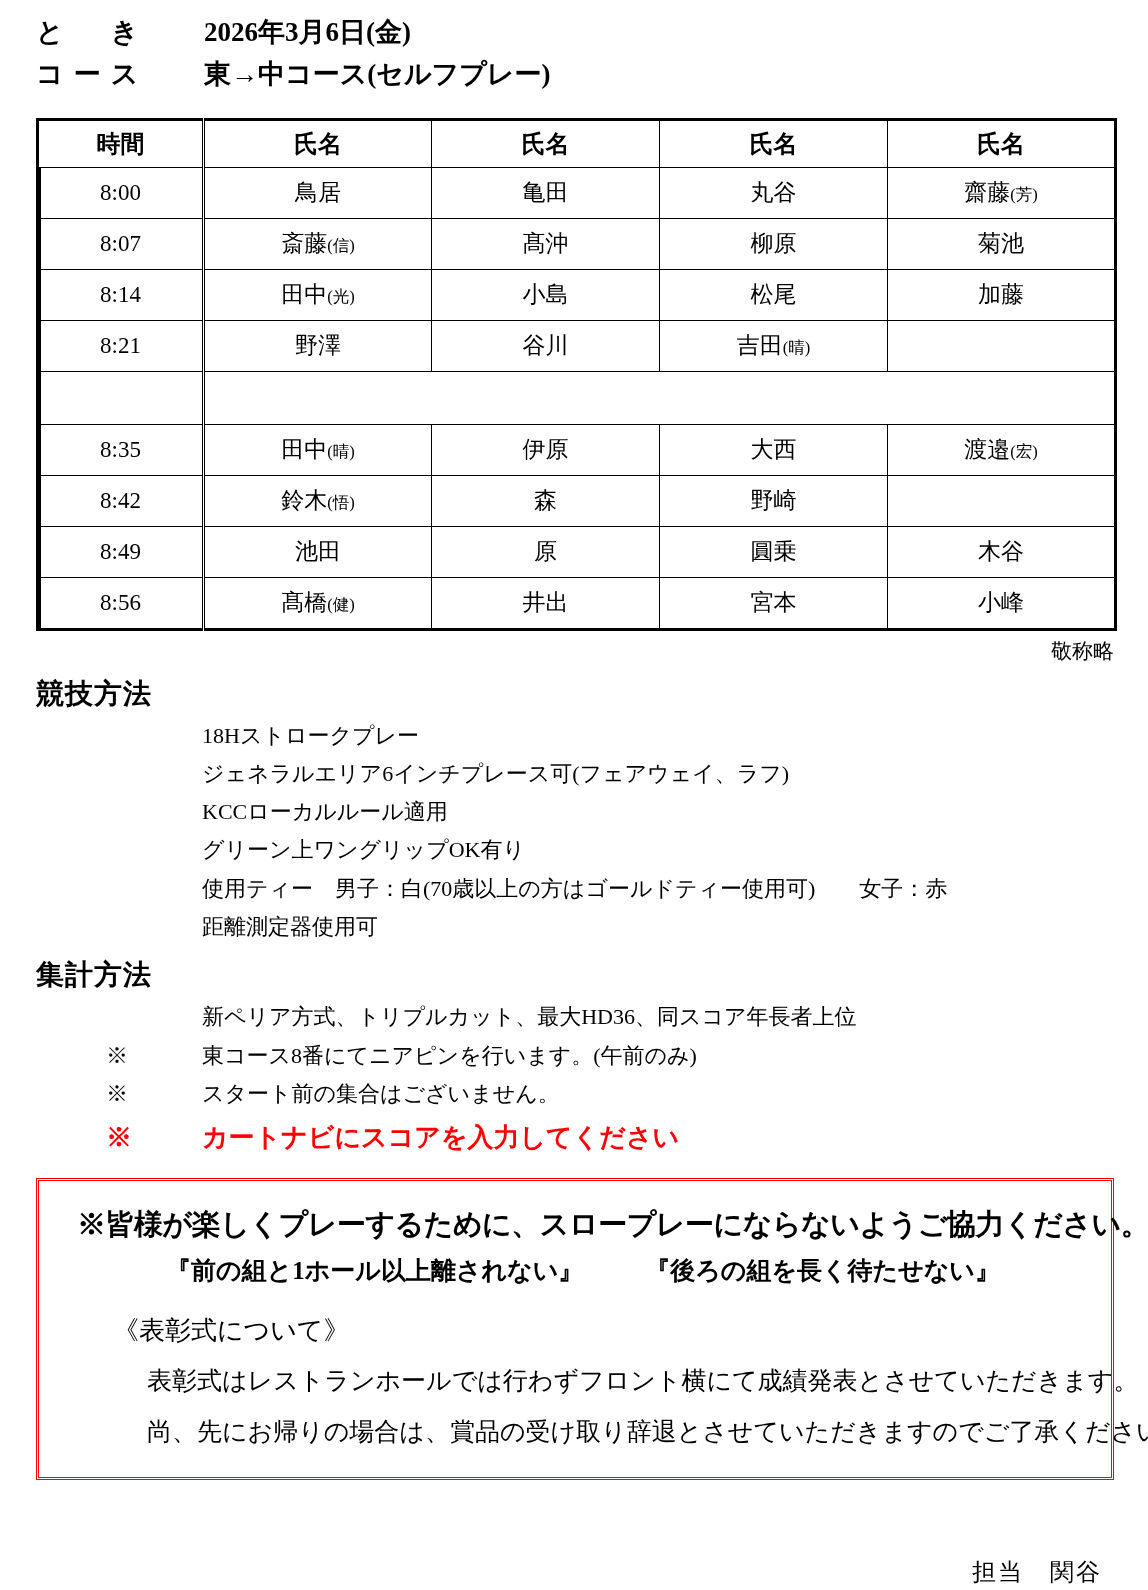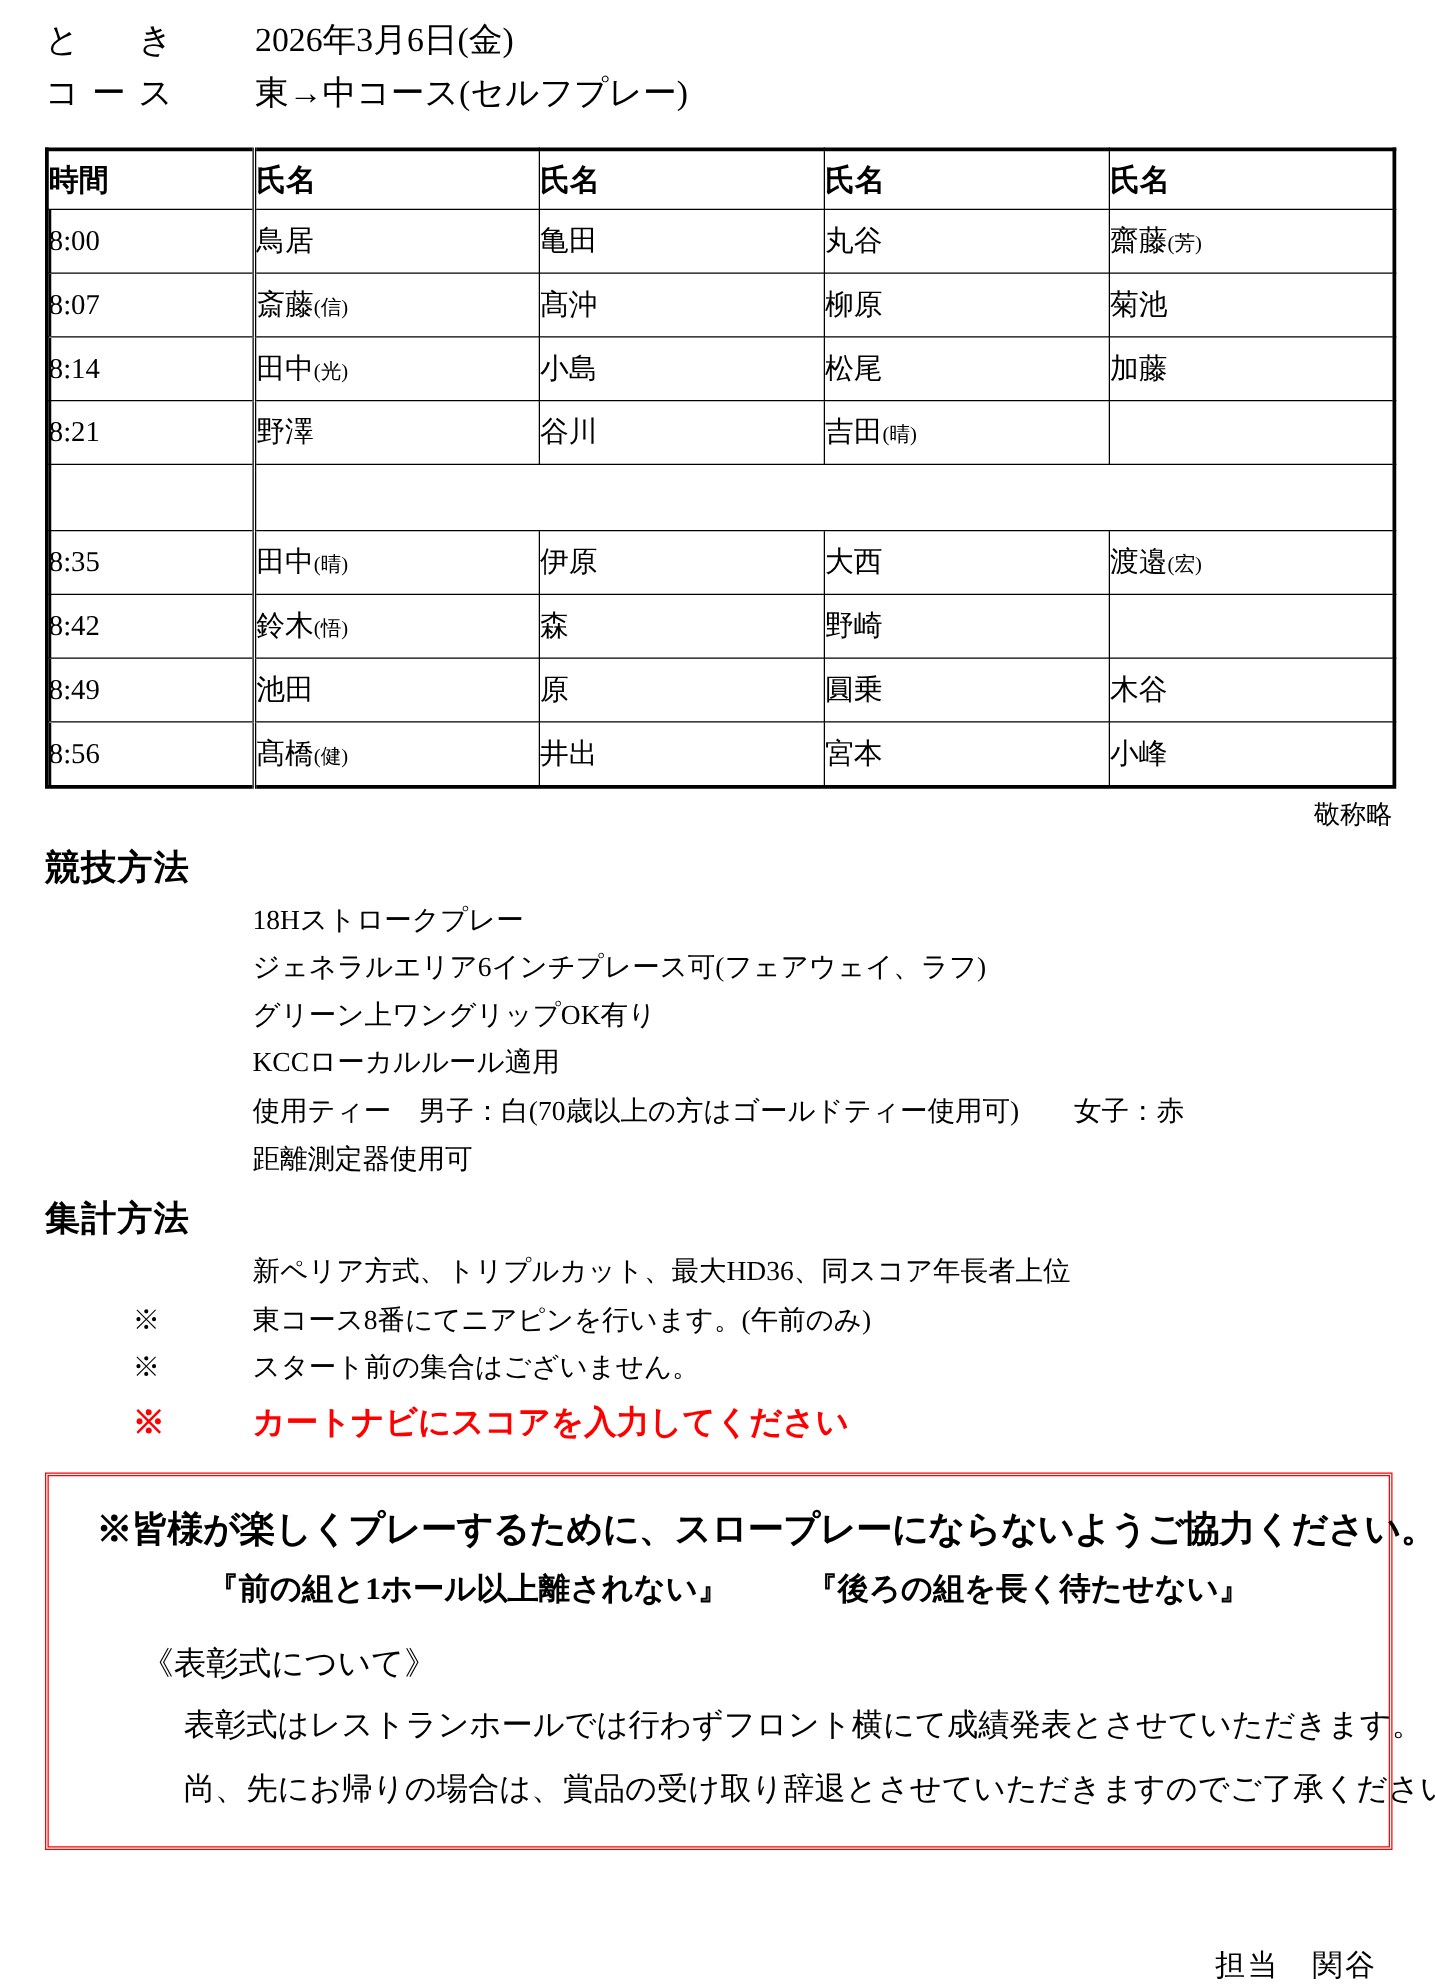--- a/index.html
+++ b/index.html
@@ -27,20 +27,21 @@
   .doc-title {
     font-size: 40px;
     font-weight: bold;
     letter-spacing: -0.5px;
     margin: 18px 0 0 36px;
     line-height: 1.15;
     white-space: nowrap;
   }
   .meta-block {
     margin: 12px 0 0 36px;
+    font-weight: bold;
   }
   .meta-row {
     display: flex;
     align-items: baseline;
     font-size: 27px;
     line-height: 1.55;
     white-space: nowrap;
   }
   .meta-label {
     width: 168px;
@@ -57,21 +58,21 @@
     width: 1078px;
   }
   table.schedule {
     border-collapse: collapse;
     width: 1078px;
     table-layout: fixed;
   }
   table.schedule td,
   table.schedule th {
     border: 1.5px solid #000;
-    text-align: left;
+    text-align: center;
     vertical-align: middle;
     font-weight: normal;
     font-size: 23px;
     height: 50px;
     padding: 0;
     overflow: hidden;
     white-space: nowrap;
     margin-top: 32px;
   }
   table.schedule thead th {
@@ -302,22 +303,22 @@
     </table>
   </div>
 
   <div class="keisho">敬称略</div>
 
   <div class="section">
     <div class="section-title">競技方法</div>
     <div id="competition-rules">
         <div class="rule-line">18Hストロークプレー</div>
         <div class="rule-line">ジェネラルエリア6インチプレース可(フェアウェイ、ラフ)</div>
+        <div class="rule-line">KCCローカルルール適用</div>
         <div class="rule-line">グリーン上ワングリップOK有り</div>
-        <div class="rule-line">KCCローカルルール適用</div>
         <div class="rule-line">使用ティー　男子：白(70歳以上の方はゴールドティー使用可)　　女子：赤</div>
         <div class="rule-line">距離測定器使用可</div>
       </div>
   </div>
 
   <div class="section">
     <div class="section-title">集計方法</div>
     <div class="rule-line">新ペリア方式、トリプルカット、最大HD36、同スコア年長者上位</div>
     <div id="scoring-bullets">
         <div class="bullet-line">

